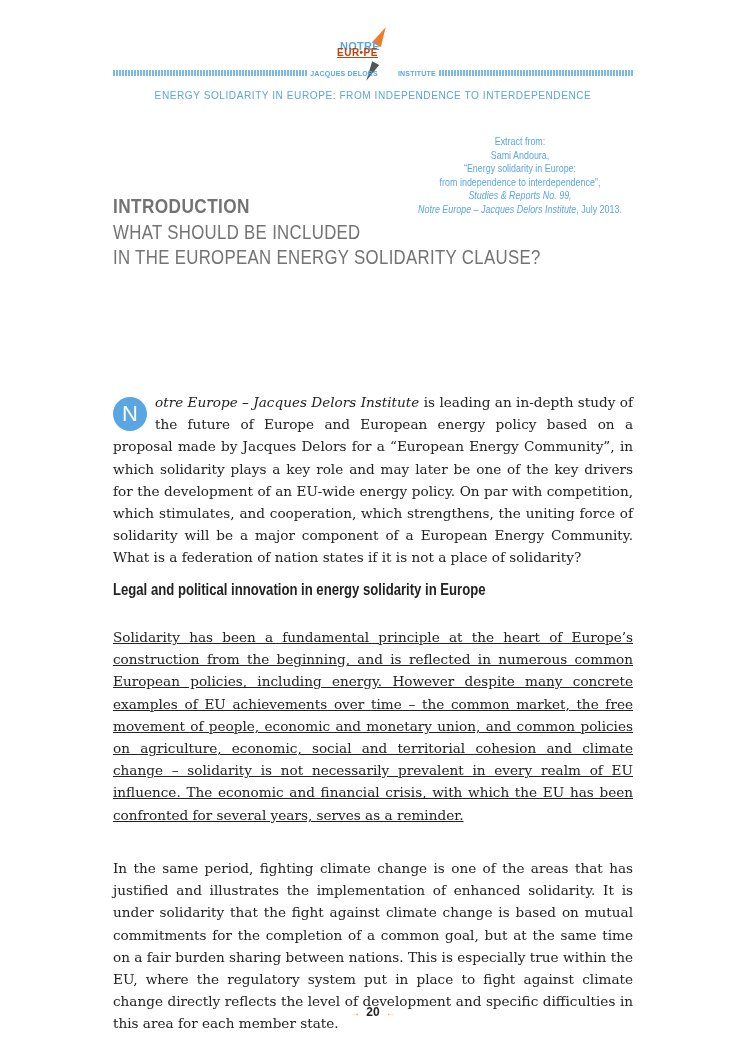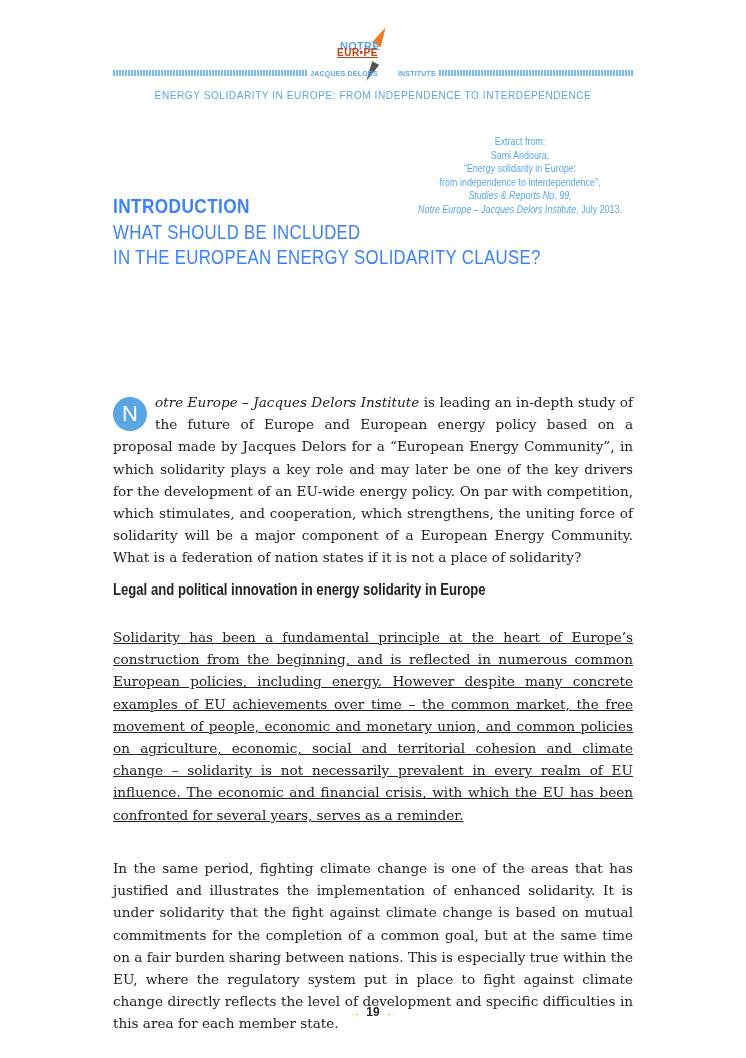--- a/index.html
+++ b/index.html
@@ -9,21 +9,21 @@
   .logo-europe { position: absolute; left: 6px; top: 25px; font-family: "Liberation Sans", sans-serif; font-weight: bold; font-size: 10px; color: #c2410c; letter-spacing: 0.5px; text-decoration: underline; }
   .logo-flame { position: absolute; left: 45px; top: 4px; width: 0; height: 0; border-left: 5px solid transparent; border-right: 5px solid transparent; border-bottom: 20px solid #f07b22; transform: rotate(28deg); }
   .logo-spike { position: absolute; left: 36px; top: 40px; width: 0; height: 0; border-left: 4px solid transparent; border-right: 4px solid transparent; border-top: 20px solid #555555; transform: rotate(28deg); }
   .rule-row { position: absolute; top: 69px; left: 113px; width: 520px; height: 8px; display: flex; align-items: center; }
   .rule { flex: 1; height: 6px; background: repeating-linear-gradient(90deg, #7bb8ea 0 2px, #ffffff 2px 3px); }
   .rule-label { font-family: "Liberation Sans", sans-serif; font-size: 7px; font-weight: bold; color: #5aa6e3; padding: 0 3px; white-space: nowrap; letter-spacing: 0.2px; }
   .rule-gap { width: 14px; }
   .running-title { position: absolute; top: 89px; left: 0; width: 746px; text-align: center; font-family: "Liberation Sans", sans-serif; font-size: 11.5px; color: #5aa6e3; letter-spacing: 0.6px; transform: scaleX(0.88); }
   .extract { position: absolute; top: 135px; left: 400px; width: 240px; text-align: center; font-family: "Liberation Sans", sans-serif; font-size: 10.5px; line-height: 13.5px; color: #5aa6e3; transform: scaleX(0.85); }
   .extract i { font-style: italic; }
-  .intro { position: absolute; left: 113px; top: 193px; font-family: "Liberation Sans", sans-serif; color: #3b82f6; }
+  .intro { position: absolute; left: 113px; top: 193px; font-family: "Liberation Sans", sans-serif; color: #737373; }
   .intro-label { font-size: 21px; font-weight: bold; letter-spacing: 0.5px; transform: scaleX(0.82); transform-origin: left; line-height: 26px; }
   .intro-q { font-size: 21px; line-height: 25px; letter-spacing: 0.4px; transform: scaleX(0.8); transform-origin: left; white-space: nowrap; }
   .body-text { position: absolute; left: 113px; width: 520px; font-size: 13.6px; line-height: 22.2px; color: #222222; text-align: justify; }
   .body-text p { margin: 0; }
   .dropcap { float: left; width: 34px; height: 34px; border-radius: 50%; background: #5aa6e3; color: #ffffff; font-family: "Liberation Sans", sans-serif; font-size: 22px; line-height: 34px; text-align: center; margin: 6px 8px 0 0; }
   .p1 { top: 391px; }
   .h2 { position: absolute; left: 113px; top: 581px; font-family: "Liberation Sans", sans-serif; font-weight: bold; font-size: 16px; color: #222222; transform: scaleX(0.82); transform-origin: left; white-space: nowrap; }
   .p2 { top: 626px; text-decoration: underline; }
   .p3 { top: 857px; }
   .footer { position: absolute; top: 1005px; left: 0; width: 746px; text-align: center; font-family: "Liberation Sans", sans-serif; font-size: 12px; font-weight: bold; color: #222; }
@@ -72,14 +72,14 @@
 
 <div class="body-text p2">
   <p>Solidarity has been a fundamental principle at the heart of Europe’s construction from the beginning, and is reflected in numerous common European policies, including energy. However despite many concrete examples of EU achievements over time – the common market, the free movement of people, economic and monetary union, and common policies on agriculture, economic, social and territorial cohesion and climate change – solidarity is not necessarily prevalent in every realm of EU influence. The economic and financial crisis, with which the EU has been confronted for several years, serves as a reminder.</p>
 </div>
 
 <div class="body-text p3">
   <p>In the same period, fighting climate change is one of the areas that has justified and illustrates the implementation of enhanced solidarity. It is under solidarity that the fight against climate change is based on mutual commitments for the completion of a common goal, but at the same time on a fair burden sharing between nations. This is especially true within the EU, where the regulatory system put in place to fight against climate change directly reflects the level of development and specific difficulties in this area for each member state.</p>
 </div>
 
 <div class="footer">
-  <span class="arrow">→</span><span>19</span><span class="arrow">←</span>
+  <span class="arrow">→</span><span>20</span><span class="arrow">←</span>
 </div>
 
 </body></html>

